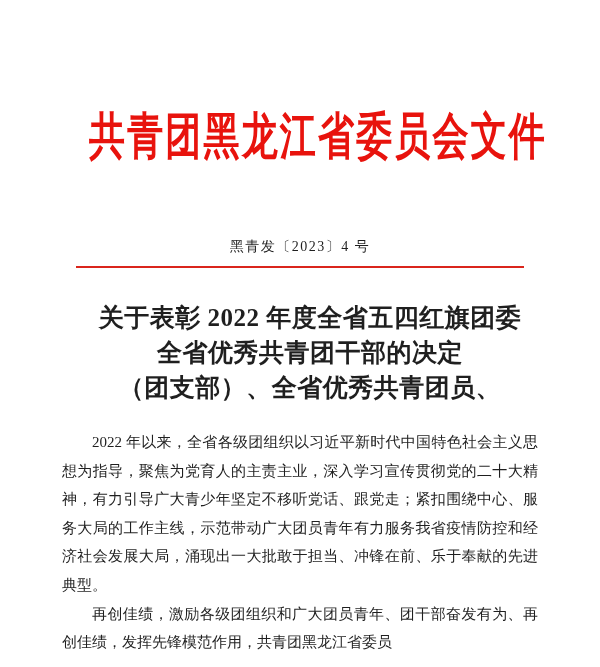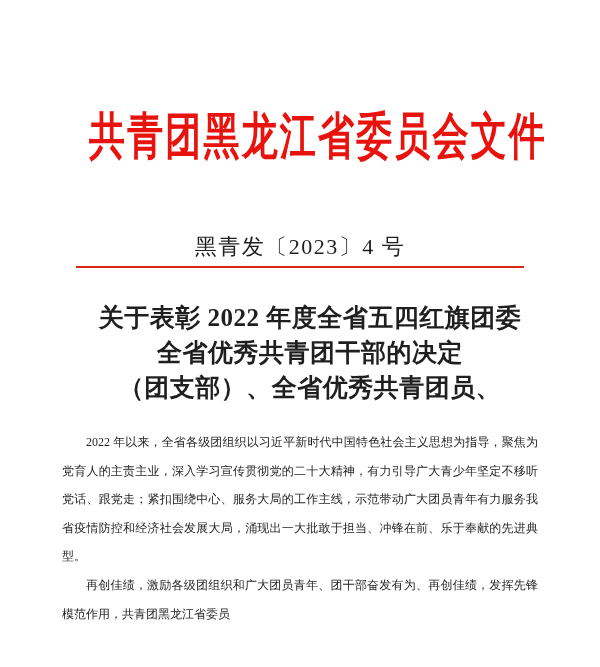--- a/index.html
+++ b/index.html
@@ -44,21 +44,21 @@
     white-space: nowrap;
   }
   
   .doc-number {
     position: absolute;
     top: 218px;
     left: 0;
     width: 100%;
     line-height: 26px;
     text-align: center;
-    font-size: 22px;
+    font-size: 14px;
     letter-spacing: 1.5px;
     color: var(--text_black, #1f1f1f);
   }
   
   .red-rule {
     position: absolute;
     top: 250px;
     left: 76px;
     width: 448px;
     height: 2px;
@@ -77,21 +77,21 @@
     color: var(--text_black, #1f1f1f);
     letter-spacing: 0.5px;
     padding-left: 20px;
   }
   
   .doc-body {
     position: absolute;
     top: 412px;
     left: 62px;
     width: 476px;
-    font-size: 12px;
+    font-size: 15px;
     line-height: 28.6px;
     text-align: justify;
     text-justify: inter-ideograph;
     color: var(--text_black, #1f1f1f);
   }
   .doc-body p {
     margin: 0;
     text-indent: 2em;
   }
 </style>

